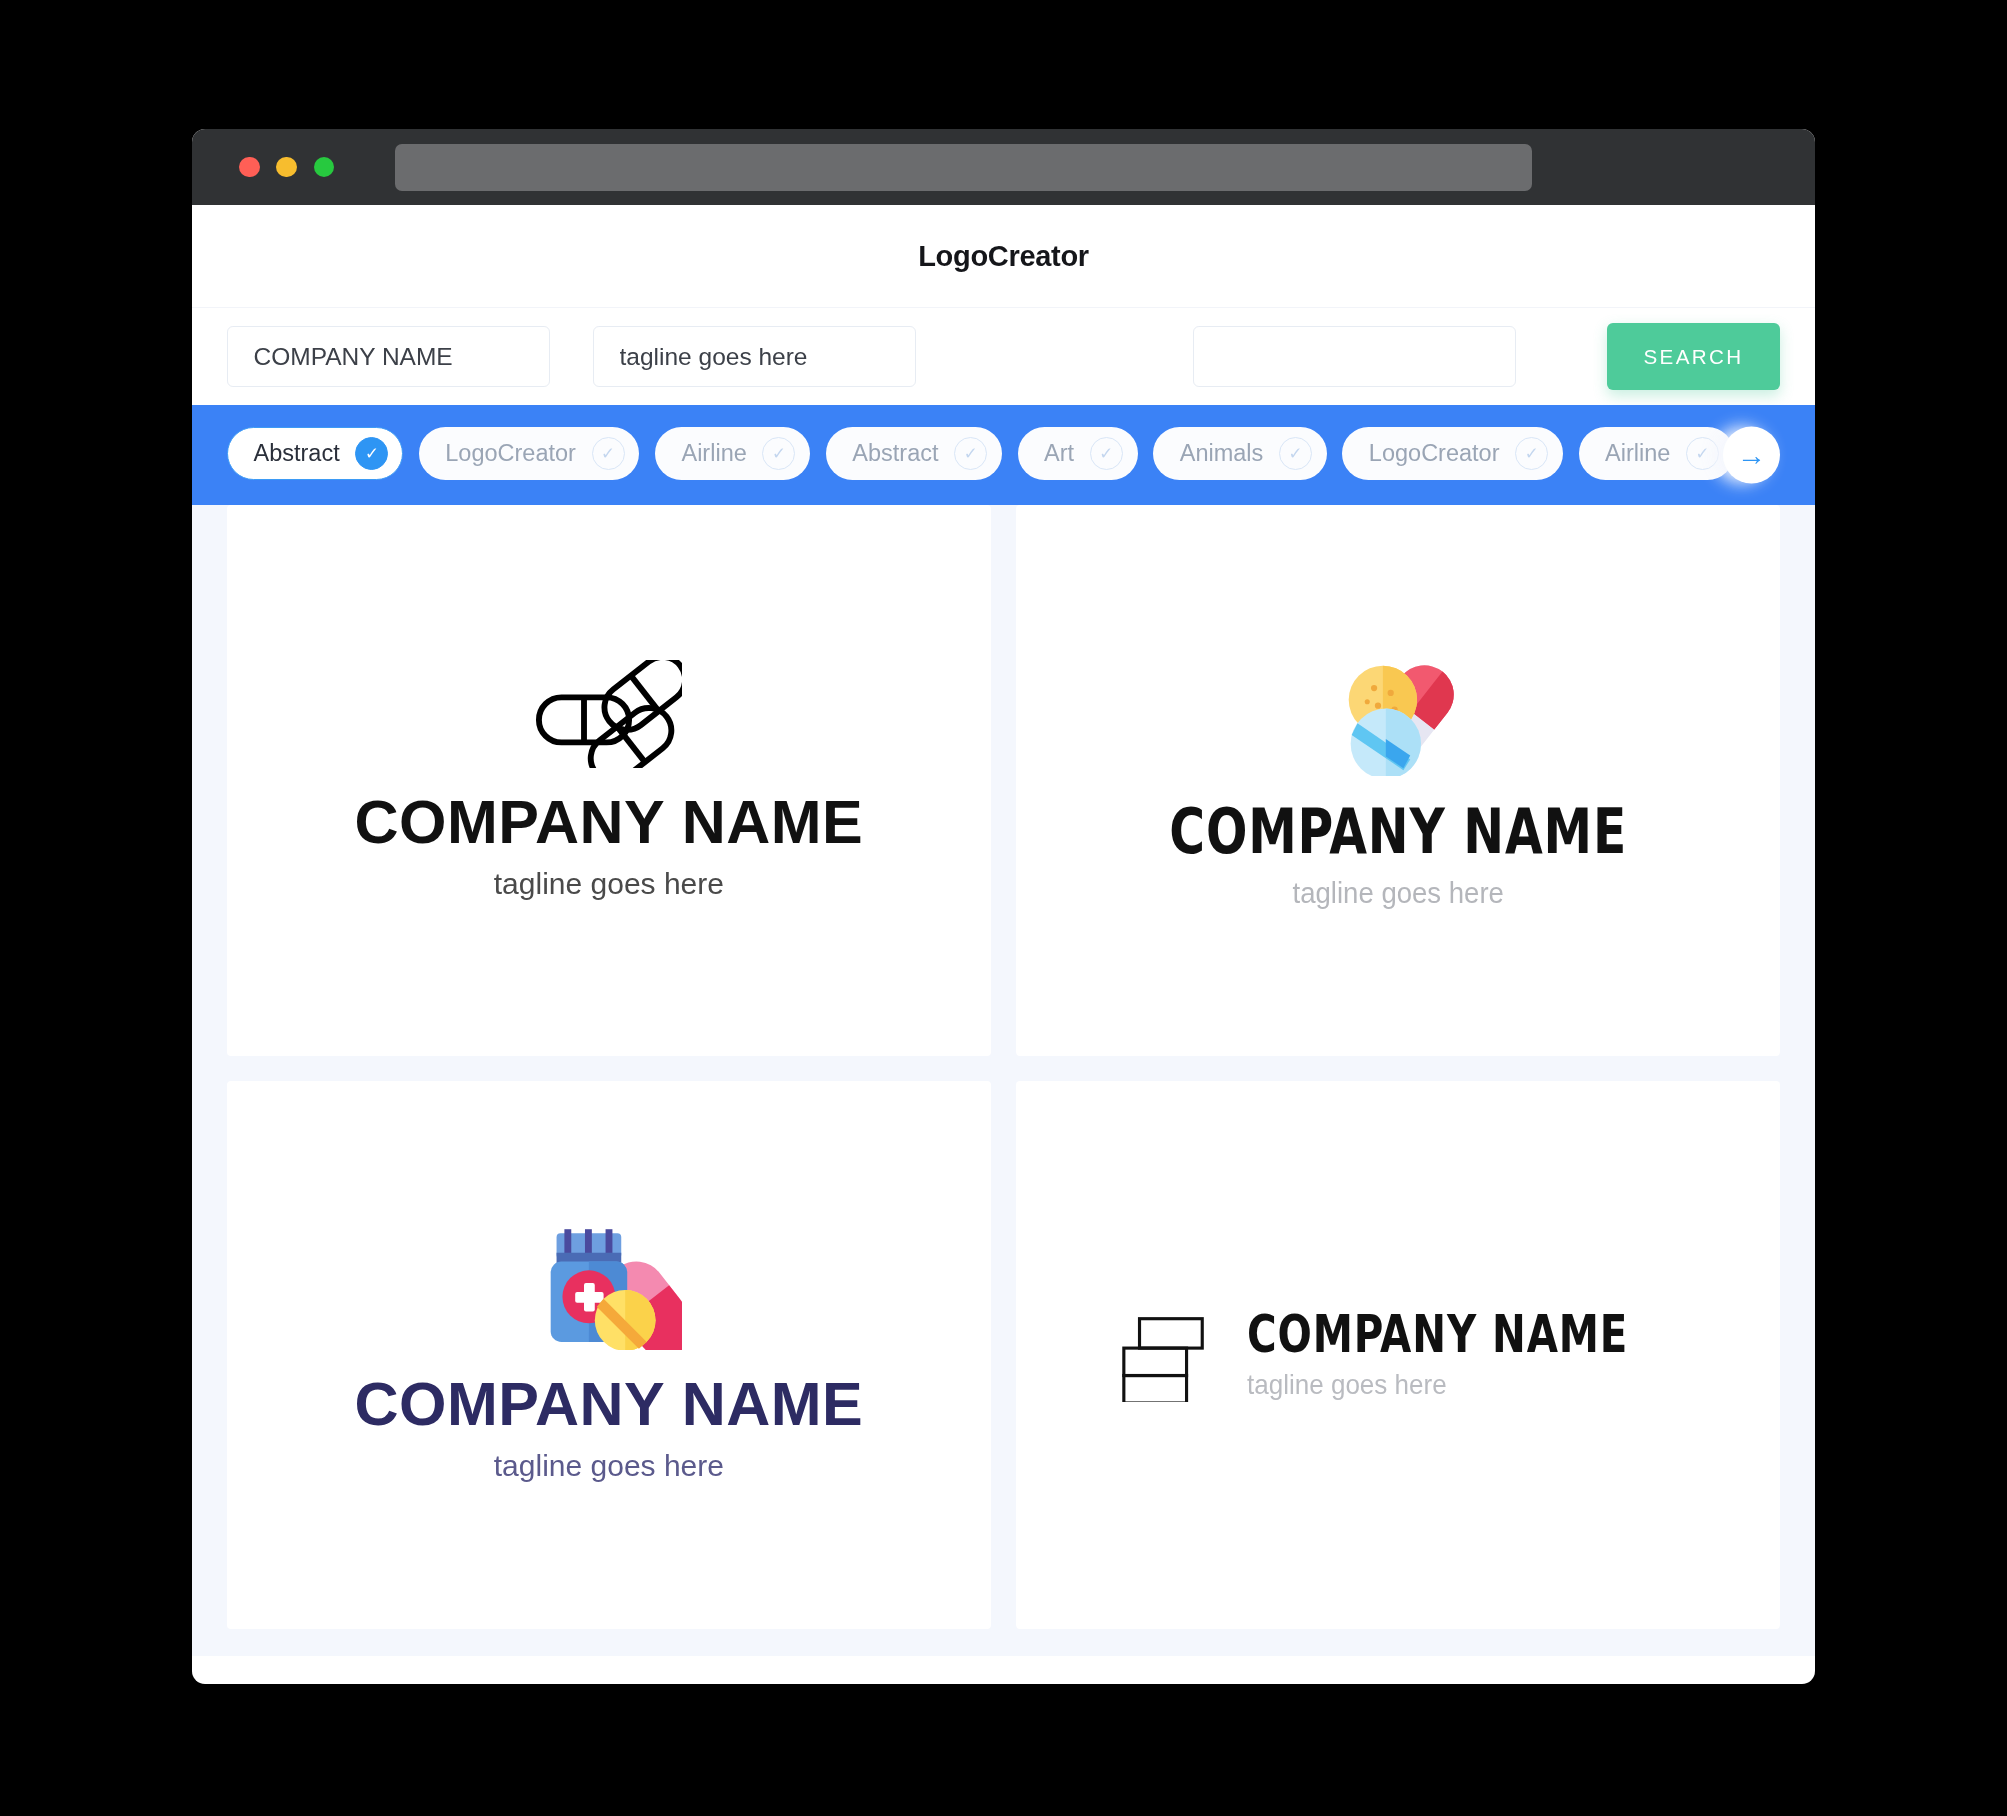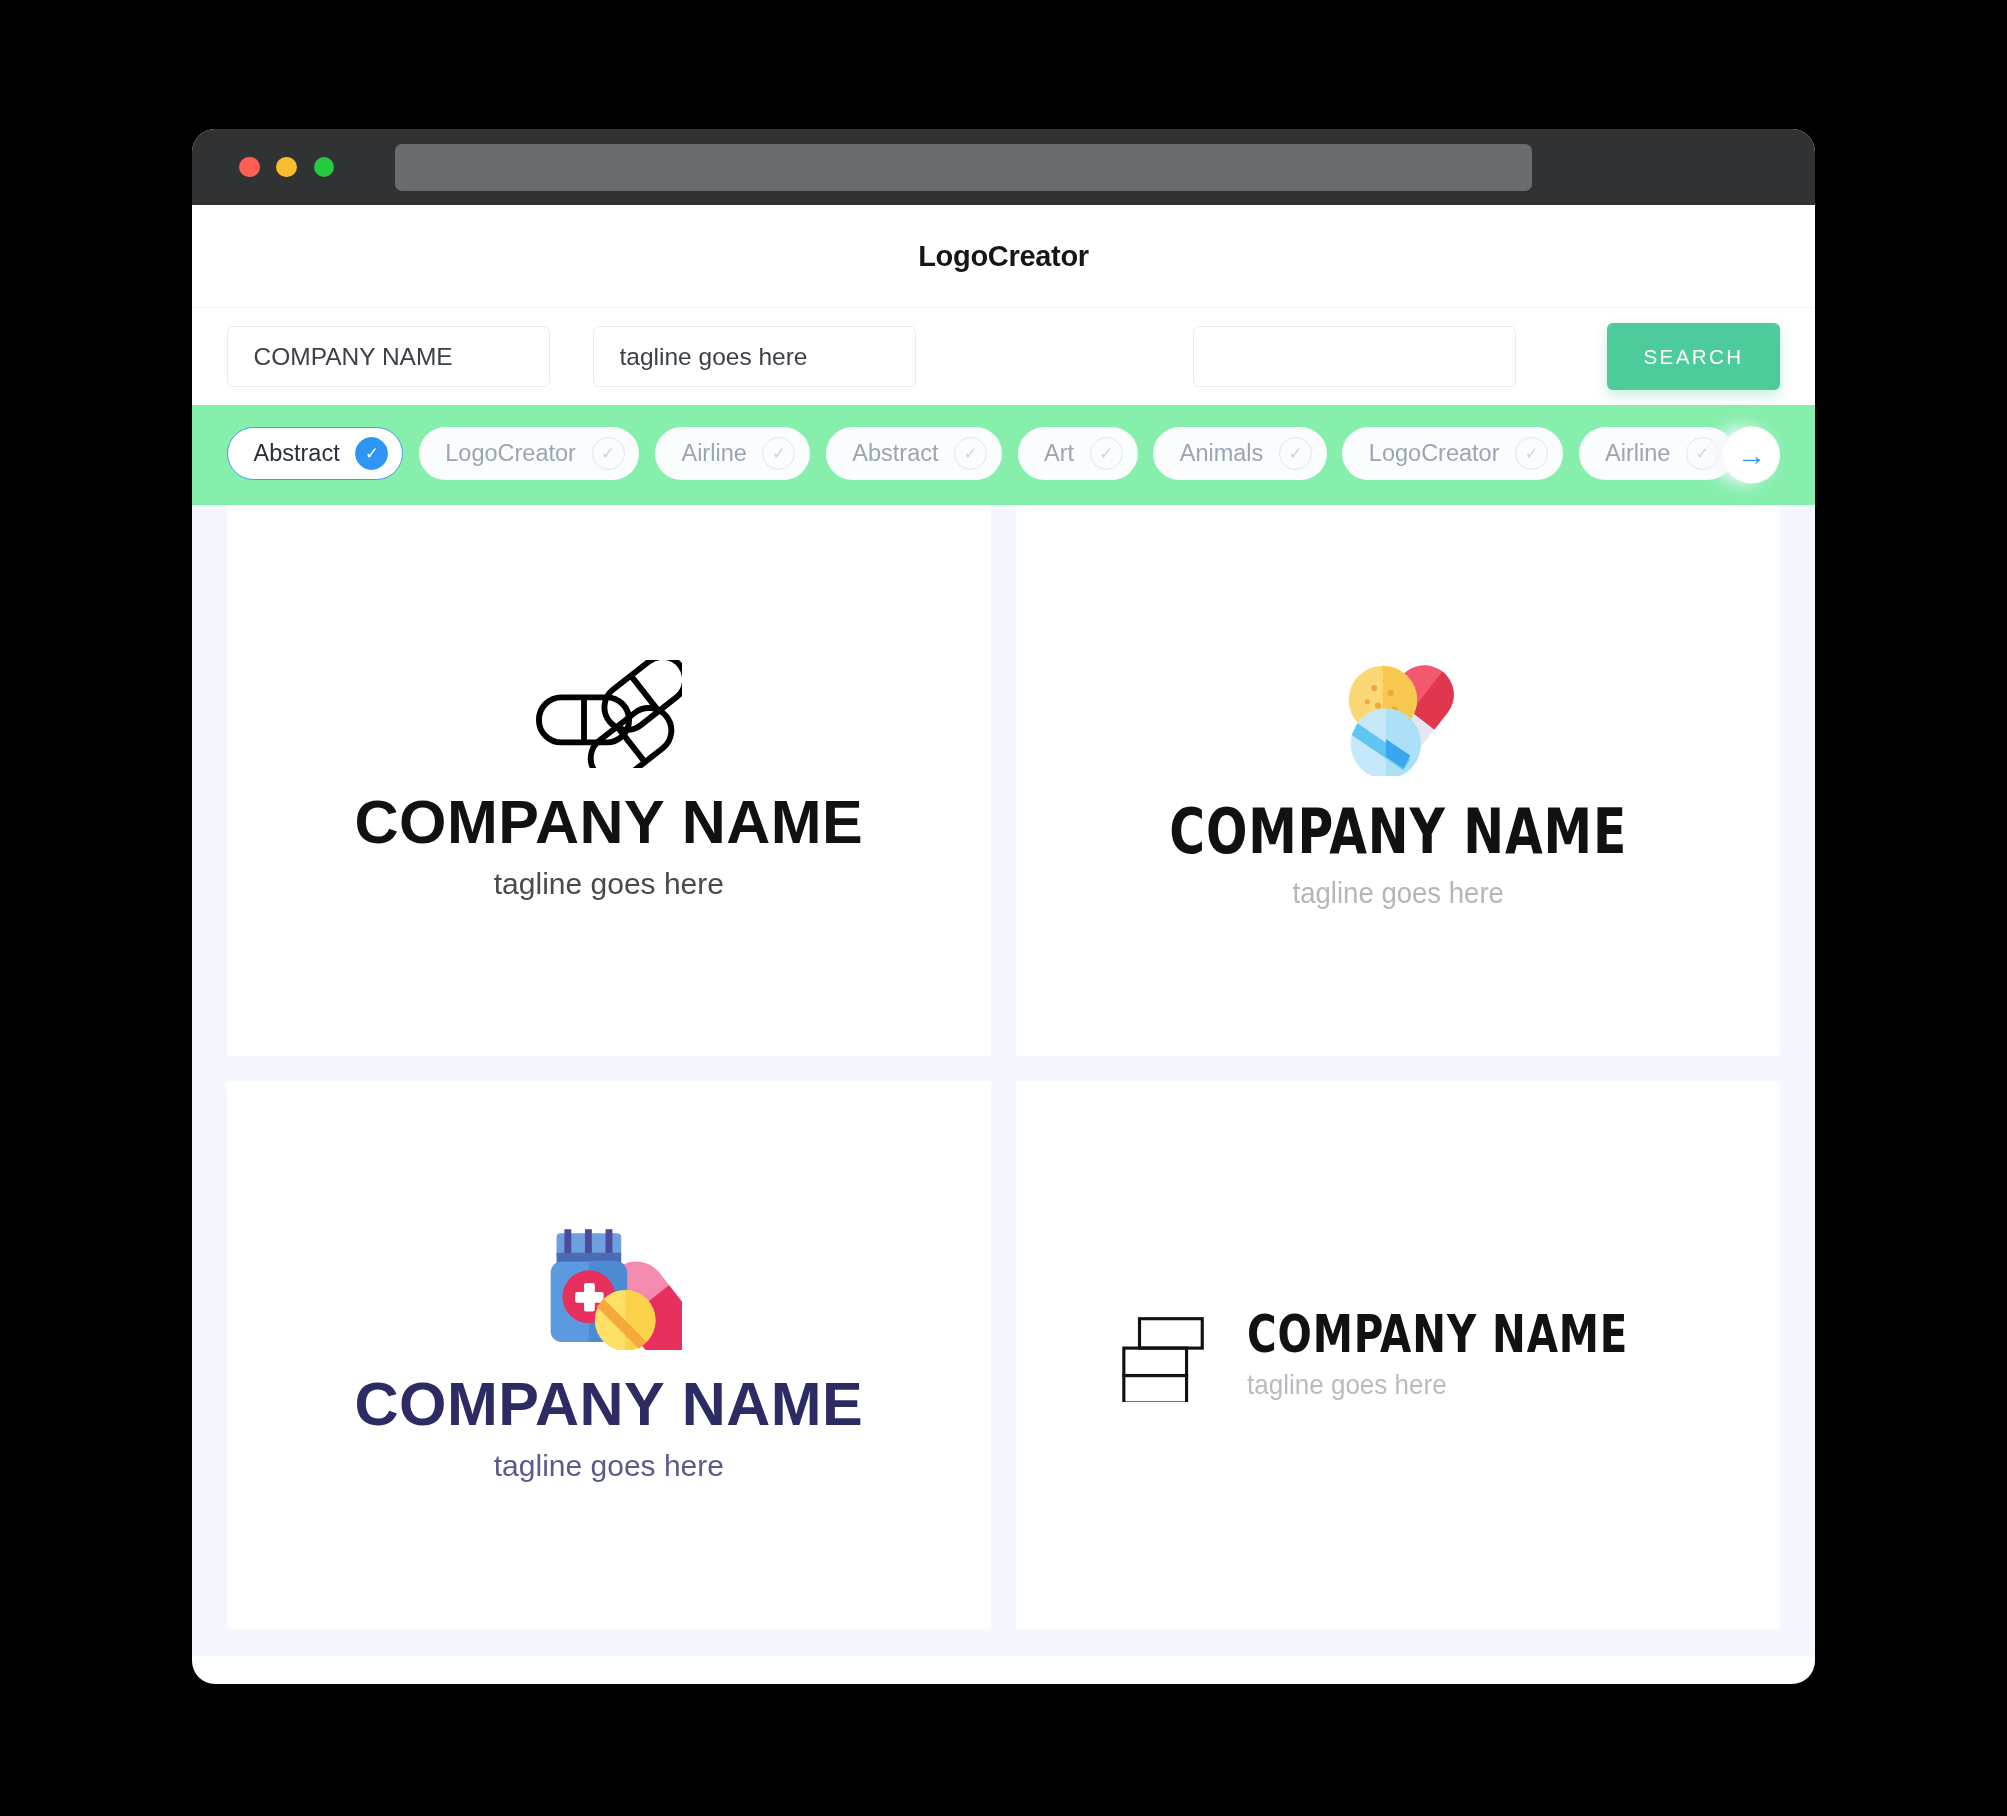--- a/index.html
+++ b/index.html
@@ -10,21 +10,21 @@
     overflow: hidden;
   }
 
   .stage { position: relative; width: 2007px; height: 1816px; background:#000; }
 
   
   .browser {
     position: absolute;
     left: 192px; top: 129px;
     width: 1623px; height: 1555px;
-    border-radius: 23px;
+    border-radius: 13px;
     overflow: hidden;
     background: #ffffff;
     box-shadow: 0 29px 69px rgba(0,0,0,.45);
   }
 
   .titlebar {
     height: 76px;
     background: #303234;
     display: flex;
     align-items: center;
@@ -96,21 +96,21 @@
     font-size: 20.6px;
     letter-spacing: 2.4px;
     font-family: "Liberation Sans", sans-serif;
     cursor: pointer;
     box-shadow: 0 5.9px 13.7px rgba(78,203,154,.30);
     margin-left: 48px;
   }
 
   
   .chips-bar {
-    background: #86efac;
+    background: #3b82f6;
     padding: 21.6px 35px 25.5px 35px;
     display: flex;
     align-items: center;
     position: relative;
     text-align: right;
   }
   .chips {
     display: flex;
     align-items: center;
     gap: 15.7px;

